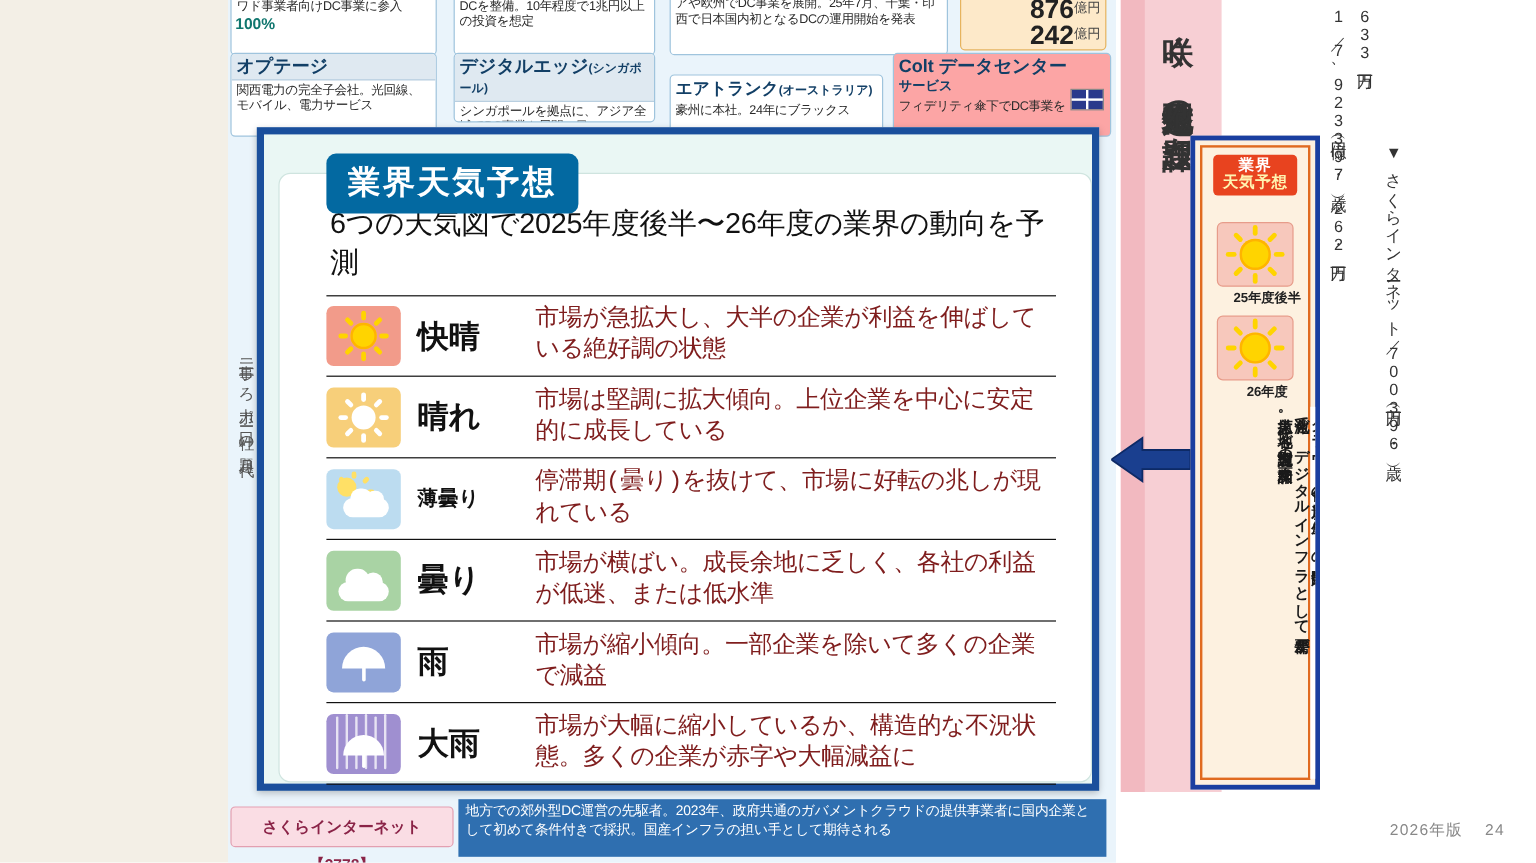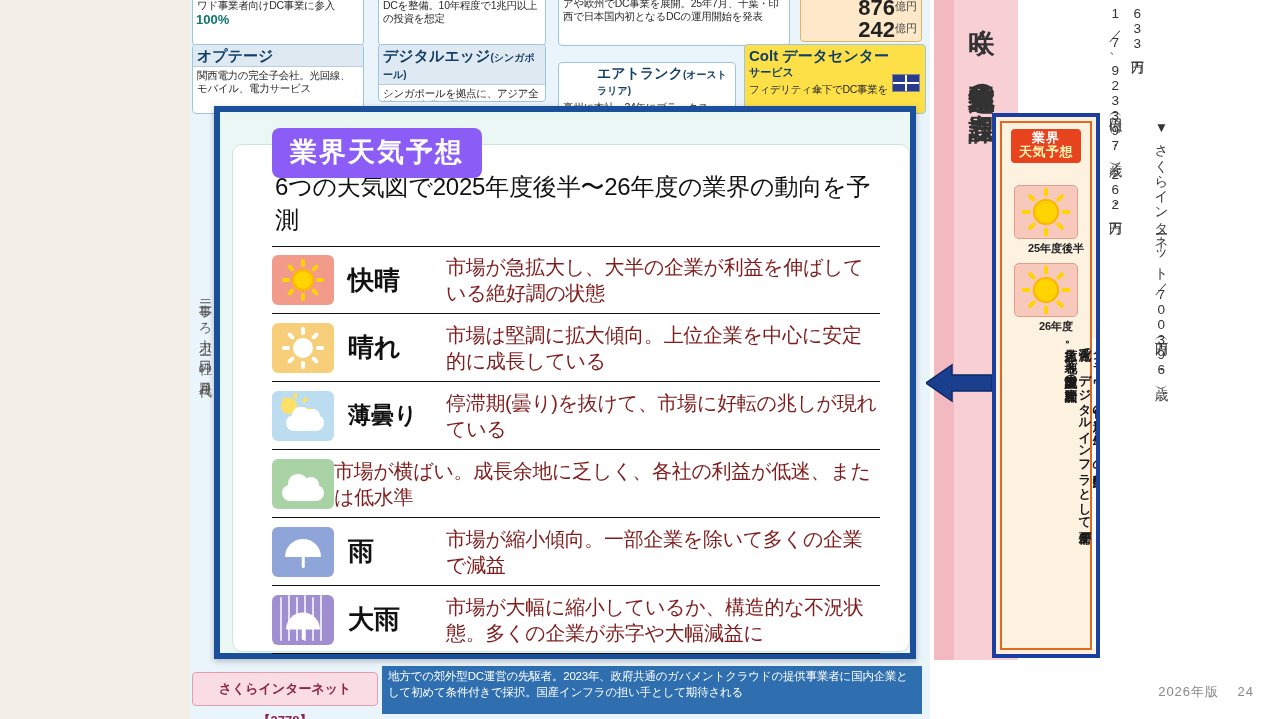--- a/index.html
+++ b/index.html
@@ -240,21 +240,21 @@
     left: 12px; top: 32px;
     width: 678px; height: 508px;
     background: #ffffff;
     border-radius: 10px;
     box-sizing: border-box;
     border: 1px solid #cfe4df;
   }
   .green-tab {
     position: absolute;
     left: 52px; top: 16px;
-    background: #8b5cf6;
+    background: #0369a1;
     color: #ffffff;
     font-size: 27px;
     font-weight: bold;
     padding: 6px 18px 8px;
     border-radius: 8px;
     letter-spacing: 2px;
     z-index: 3;
     font-family: Liberation Mono, monospace;
   }
   .overlay-lede {
@@ -274,20 +274,21 @@
     left: 52px;
     top: 134px;
     width: 608px;
   }
   .wrow {
     display: flex;
     align-items: center;
     height: 68px;
     border-bottom: 1px solid #111;
     box-sizing: border-box;
+    font-family: Liberation Mono, monospace;
   }
   .wrow:first-child { border-top: 1px solid #111; }
   .wicon {
     width: 62px;
     height: 50px;
     border-radius: 6px;
     flex: 0 0 auto;
     position: relative;
     overflow: hidden;
   }
@@ -295,21 +296,21 @@
     flex: 0 0 auto;
     width: 112px;
     padding-left: 14px;
     font-size: 26px;
     font-weight: bold;
     color: #111;
     letter-spacing: 0px;
     box-sizing: border-box;
   }
   .wname.small {
-    font-size: 23px;
+    font-size: 17px;
   }
   .wdesc {
     flex: 1 1 auto;
     font-size: 20px;
     line-height: 1.3;
     color: #7f1d1d;
     letter-spacing: -0.3px;
   }
 
   
@@ -467,27 +468,27 @@
       <div class="card-title band">
         <span>デジタルエッジ</span><span style="font-size:10px;">(シンガポール)</span>
       </div>
       <div class="card-body">シンガポールを拠点に、アジア全域でDC事業を展開。日</div>
     </div>
 
     <div class="card" style="left:558px; top:-8px; width:232px; height:54px;">
       <div class="card-body" style="padding-top:4px;">アや欧州でDC事業を展開。25年7月、千葉・印西で日本国内初となるDCの運用開始を発表</div>
     </div>
     <div class="card" style="left:558px; top:62px; width:178px; height:52px;">
-      <div class="card-title" style="font-size:14px;margin-left:34px;">
+      <div class="card-title" style="font-size:14px;">
         <span>エアトランク</span><span style="font-size:10px;">(オーストラリア)</span>
       </div>
       <div class="card-body">豪州に本社。24年にブラックス</div>
     </div>
 
-    <div class="card" style="left:744px; top:44px; width:182px; height:70px; background:#fde047;">
+    <div class="card" style="left:744px; top:44px; width:182px; height:70px; background:#fca5a5;">
       <div class="card-title" style="font-size:15px;">Colt データセンター</div>
       <div class="card-title" style="font-size:11px; padding-top:0;">サービス</div>
       <div class="card-body">フィデリティ傘下でDC事業を</div>
     </div>
     <span class="flag" style="position:absolute; left:892px; top:74px;"></span>
 
     <div style="position:absolute; left:800px; top:-4px; width:120px; height:44px; background:#fde9c9; border:1px solid #e6b35e; border-radius:4px;">
       <div style="font-size:22px; font-weight:bold; color:#222; text-align:right; padding-right:26px; line-height:1.0;">876</div>
       <div style="font-size:22px; font-weight:bold; color:#222; text-align:right; padding-right:26px; line-height:1.0;">242</div>
       <div style="position:absolute; right:4px; top:2px; font-size:11px; color:#444;">億円</div>
@@ -623,20 +624,21 @@
         <div class="wname small">薄曇り</div>
         <div class="wdesc">停滞期(曇り)を抜けて、市場に好転の兆しが現れている</div>
       </div>
 
       <div class="wrow">
         <div class="wicon ic-kumori">
           <div class="cloud" style="left:10px; top:26px; width:42px; height:16px;"></div>
           <div class="cloud" style="left:16px; top:15px; width:20px; height:19px;"></div>
           <div class="cloud" style="left:31px; top:18px; width:16px; height:16px;"></div>
         </div>
+        <div class="wname">曇り</div>
         <div class="wdesc">市場が横ばい。成長余地に乏しく、各社の利益が低迷、または低水準</div>
       </div>
 
       <div class="wrow">
         <div class="wicon ic-ame">
           <div class="umbrella" style="width:36px;height:18px;top:42%;"></div>
           <div class="umbrella-stick" style="top:50%;"></div>
         </div>
         <div class="wname">雨</div>
         <div class="wdesc">市場が縮小傾向。一部企業を除いて多くの企業で減益</div>

